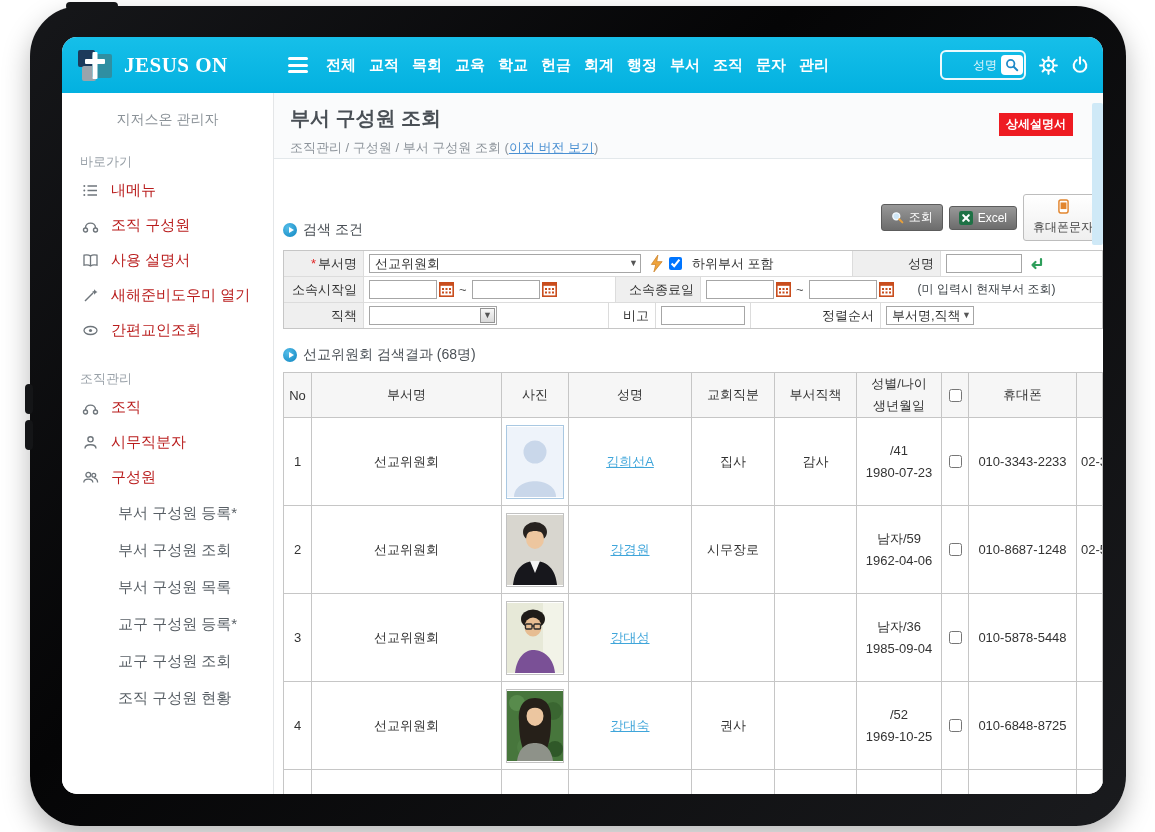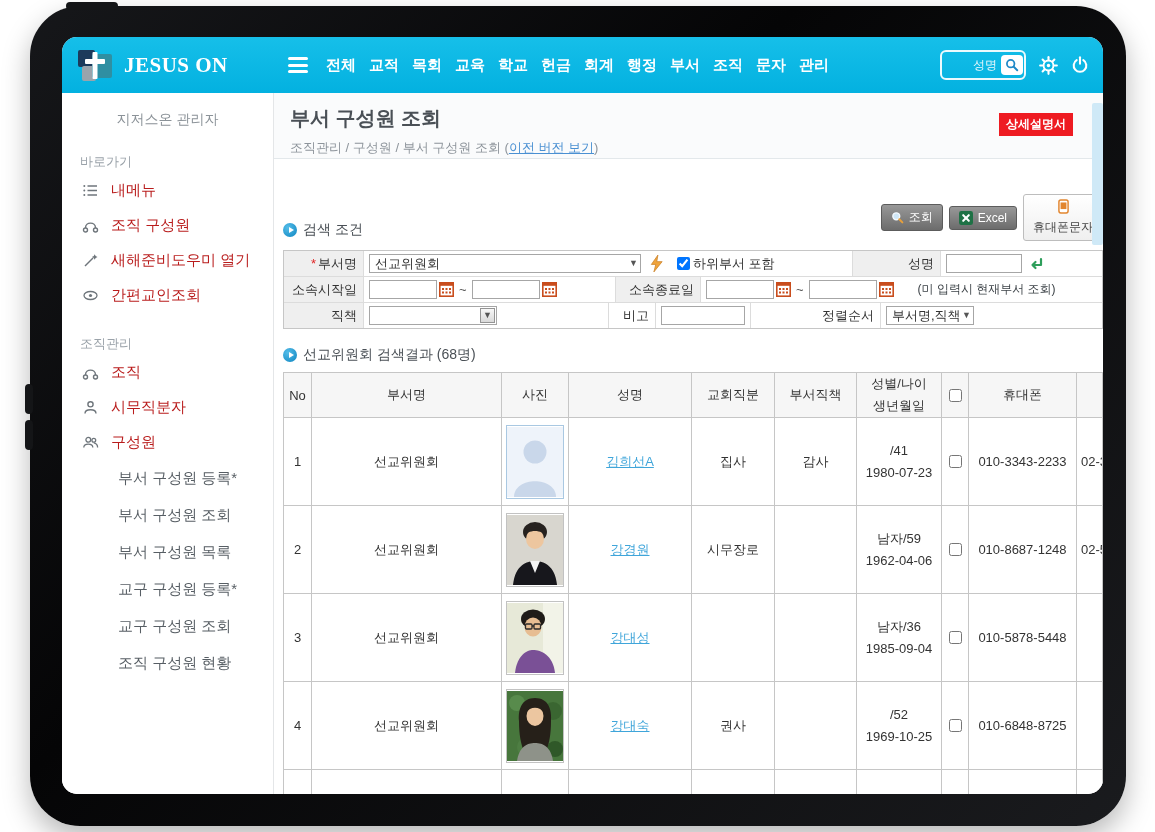--- a/index.html
+++ b/index.html
@@ -87,21 +87,21 @@
   .req{color:#e02424;}
   .select{height:19px;border:1px solid #a6a6a6;background:#fff;display:flex;align-items:center;
           justify-content:space-between;padding:0 2px 0 5px;box-sizing:border-box;cursor:pointer;font-size:13px;}
   .caret{color:#555;font-size:9px;line-height:1;}
   .caret-btn{width:15px;height:15px;background:linear-gradient(#f8f8f8,#d9d9d9);border:1px solid #949494;
           display:flex;align-items:center;justify-content:center;box-sizing:border-box;}
   .txt{height:19px;border:1px solid #a6a6a6;box-sizing:border-box;font-size:12px;padding:0 3px;outline:none;
           font-family:"Liberation Sans","DejaVu Sans",sans-serif;}
   .cal{display:flex;align-items:center;margin-left:2px;cursor:pointer;}
   .tilde{margin:0 5px;color:#555;}
-  .chk{display:flex;align-items:center;gap:3px;margin-left:13px;cursor:pointer;}
+  .chk{display:flex;align-items:center;gap:10px;margin-left:5px;cursor:pointer;}
   .chk input{margin:0;}
   .note{font-size:12px;color:#3c4247;padding-left:8px;white-space:nowrap;margin-left:16px;}
   .zap{margin-left:8px;display:flex;align-items:center;cursor:pointer;}
   .enter-ico{margin-left:6px;display:flex;align-items:center;cursor:pointer;}
 
   
   .results-title{margin:17px 0 8px;}
   table.results{border-collapse:collapse;width:820px;table-layout:fixed;font-size:13px;color:#333;}
   table.results th,table.results td{border:1px solid #c6c6c6;text-align:center;padding:0;
           overflow:hidden;white-space:nowrap;}
@@ -213,20 +213,27 @@
         </svg>
         <span>내메뉴</span>
       </div>
       <div class="side-item">
         <svg width="17" height="17" viewBox="0 0 17 17" stroke="#6e757b" stroke-width="1.4" fill="none">
           <circle cx="3.5" cy="13" r="2"></circle>
                 <circle cx="13.5" cy="13" r="2"></circle>
                 <path d="M3.5 11 C3.5 4.5 13.5 4.5 13.5 11"></path>
         </svg>
         <span>조직 구성원</span>
+      </div>
+      <div class="side-item">
+        <svg width="17" height="17" viewBox="0 0 17 17" stroke="#6e757b" stroke-width="1.3" fill="none">
+          <path d="M8.5 4 C7 2.8 4.5 2.5 2 3.2 V13.2 C4.5 12.5 7 12.8 8.5 14 C10 12.8 12.5 12.5 15 13.2 V3.2 C12.5 2.5 10 2.8 8.5 4 Z"></path>
+          <line x1="8.5" y1="4" x2="8.5" y2="14"></line>
+        </svg>
+        <span>사용 설명서</span>
       </div>
       <div class="side-item">
         <svg width="17" height="17" viewBox="0 0 17 17">
           <line x1="3" y1="14" x2="11" y2="6" stroke="#6e757b" stroke-width="1.5"></line>
           <path d="M12.7 2.2 l.9 1.9 1.9.9 -1.9.9 -.9 1.9 -.9 -1.9 -1.9 -.9 1.9 -.9 Z" fill="#6e757b"></path>
         </svg>
         <span>새해준비도우미 열기</span>
       </div>
       <div class="side-item">
         <svg width="17" height="17" viewBox="0 0 17 17" stroke="#6e757b" stroke-width="1.3" fill="none">

